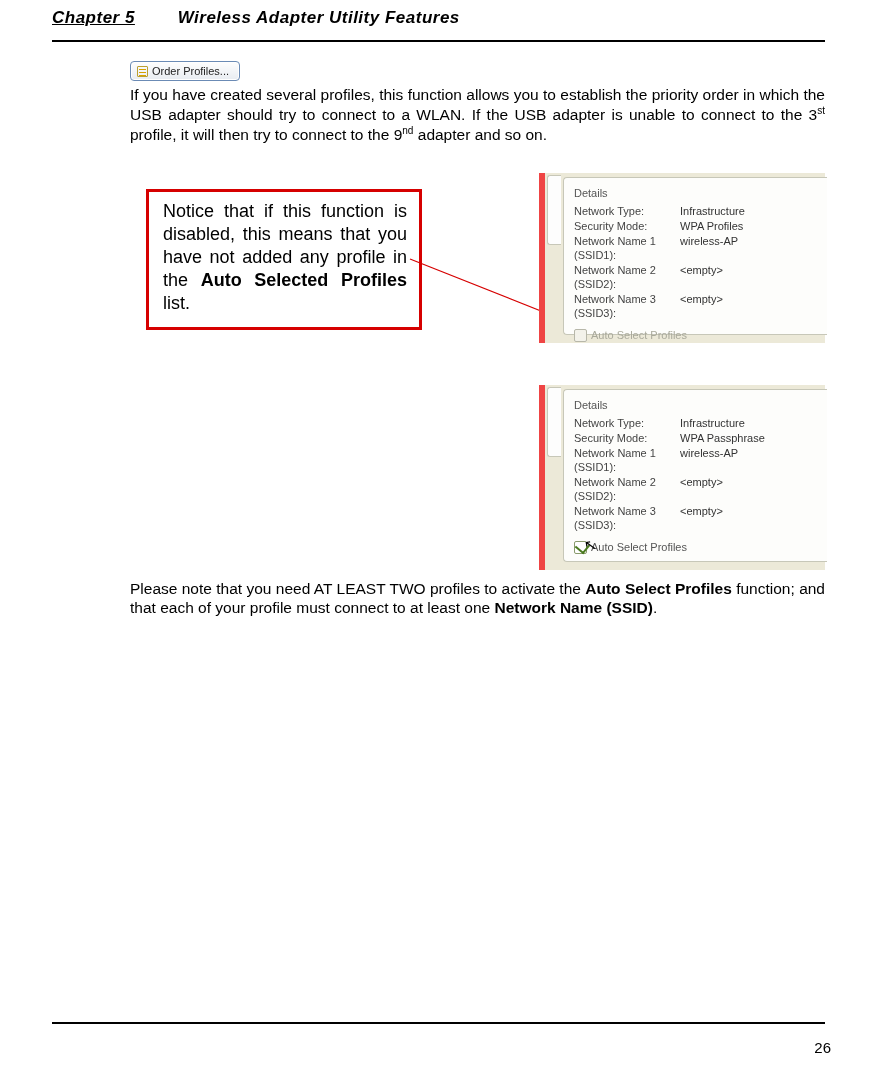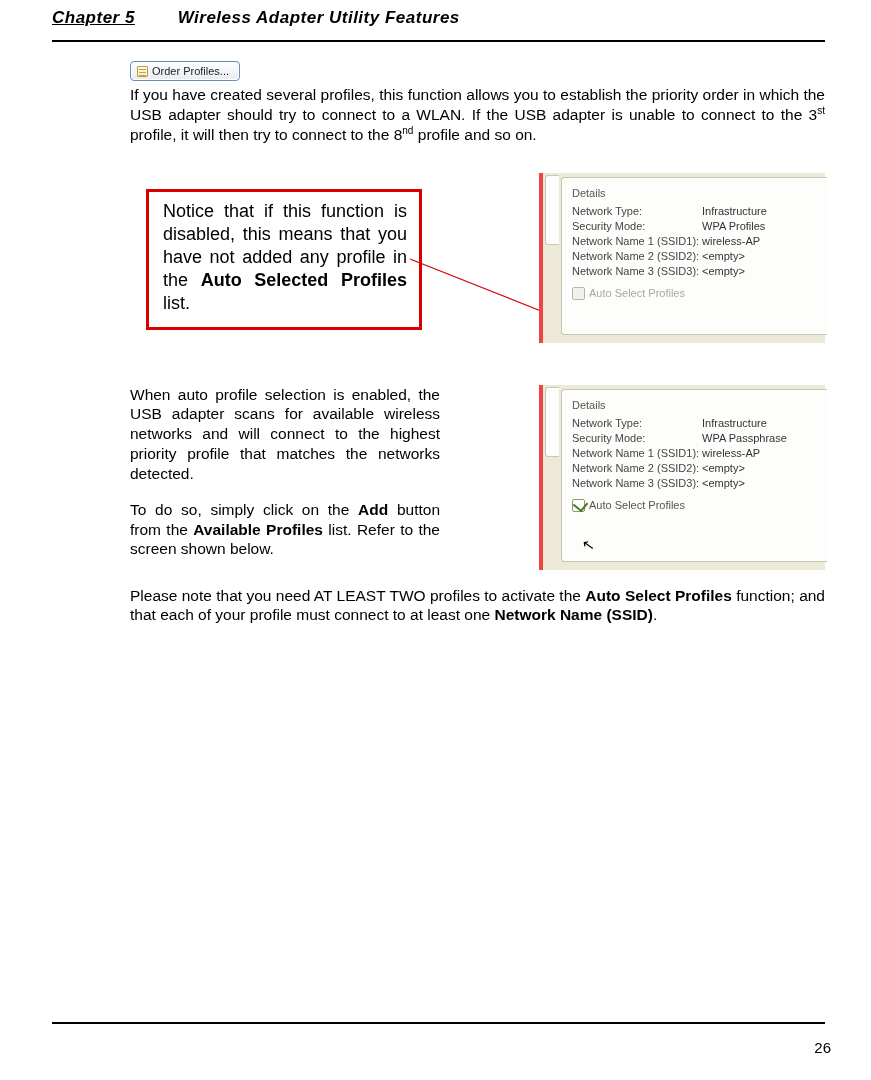--- a/index.html
+++ b/index.html
@@ -34,36 +34,36 @@
   .callout {
     position: absolute; left: 16px; top: 16px; width: 276px; border: 3px solid #d60000;
     padding: 8px 12px 12px 14px; font-size: 18px; text-align: justify; line-height: 1.28;
   }
   .panel1 { position: absolute; right: 0; top: 0; width: 286px; height: 170px; }
 
   .row2 { position: relative; margin-top: 22px; min-height: 185px; }
   .leftcol { width: 310px; text-align: justify; font-size: 15.5px; line-height:1.28; }
   .panel2 { position: absolute; right: 0; top: 0; width: 286px; height: 185px; }
 
-  .para3 { margin-top: 16px; text-align: justify; }
+  .para3 { margin-top: 9px; text-align: justify; }
 
   
   .winpanel {
-    background: #ece9d8; border-left: 4px solid #ef4444; position: relative; height: 100%;
+    background: #ece9d8; border-left: 6px solid #ef4444; position: relative; height: 100%;
     font-family: Tahoma, sans-serif; font-size: 11px; color: #2a2a2a;
   }
   .winpanel .tabedge { position:absolute; left:2px; top:2px; width:14px; height:70px; background:#fdfdfd; border:1px solid #c7c7b8; border-right:none; border-radius:3px 0 0 3px;}
   .winpanel .groupbox {
     position: absolute; left: 18px; right: -2px; top: 4px; bottom: 8px;
     background: #fdfdfb; border: 1px solid #c7c7b8; border-right: none; border-radius: 4px 0 0 4px;
     padding: 8px 4px 6px 10px;
   }
   .groupbox .title { font-size: 11px; color: #555; margin-bottom: 4px; }
   .kv { display: flex; margin: 1px 0; }
-  .kv .k { width: 130px; color: #444; }
+  .kv .k { width: 106px; color: #444; }
   .kv .v { color: #333; white-space: nowrap; overflow: hidden; }
   .chkrow { margin-top: 8px; display:flex; align-items:center; gap:4px; }
   .chk { width:13px; height:13px; border:1px solid #8a9a6c; background:#fff; border-radius:2px; position:relative; }
   .chk.disabled { border-color:#b7b7a9; background:#f3f2ea; }
   .chk.checked::after { content:""; position:absolute; left:2px; top:-1px; width:9px; height:9px;
     border-left:2px solid #4a7a1e; border-bottom:2px solid #4a7a1e; transform: rotate(-50deg); }
   .chklabel { color:#555; }
   .chklabel.disabled { color:#a9a99b; }
   .cursor { position:absolute; left:20px; bottom:6px; font-size:15px; color:#000; transform: rotate(-10deg); }
 
@@ -85,21 +85,21 @@
   </div>
   <div class="hr-top"></div>
 
   <div class="content">
 
     <div class="order-btn">
       <span class="ico"></span><span>Order Profiles...</span>
     </div>
 
     <div class="para">
-      <span>If you have created several profiles, this function allows you to establish the priority order in which the USB adapter should try to connect to a WLAN. If the USB adapter is unable to connect to the 3</span><sup>st</sup><span> profile, it will then try to connect to the 8</span><sup>nd</sup><span> profile and so on.</span>
+      <span>If you have created several profiles, this function allows you to establish the priority order in which the USB adapter should try to connect to a WLAN. If the USB adapter is unable to connect to the 3</span><sup>st</sup><span> profile, it will then try to connect to the 9</span><sup>nd</sup><span> adapter and so on.</span>
     </div>
 
     <div class="row1">
       <div class="callout">
         <span>Notice that if this function is disabled, this means that you have not added any profile in the </span><b>Auto Selected Profiles</b><span> list.</span>
       </div>
 
       <svg class="arrow-svg" viewBox="0 0 160 80">
         <line x1="2" y1="6" x2="148" y2="64" stroke="#d60000" stroke-width="1.2"></line>
         <polygon points="148,64 138,55 143,67" fill="#d60000"></polygon>
@@ -134,25 +134,21 @@
               <div class="chk disabled"></div>
               <div class="chklabel disabled">Auto Select Profiles</div>
             </div>
           </div>
         </div>
       </div>
     </div>
 
     <div class="row2">
       <div class="leftcol">
-        <div class="para">When auto profile selection is enabled, the USB adapter scans for available wireless networks and will connect to the highest priority profile that matches the networks detected.</div>
         <div style="height:16px"></div>
-        <div class="para">
-          <span>To do so, simply click on the </span><b>Add</b><span> button from the </span><b>Available Profiles</b><span> list. Refer to the screen shown below.</span>
-        </div>
       </div>
 
       <div class="panel2">
         <div class="winpanel">
           <div class="tabedge"></div>
           <div class="groupbox">
             <div class="title">Details</div>
             <div class="kv">
                 <div class="k">Network Type:</div>
                 <div class="v">Infrastructure</div>

